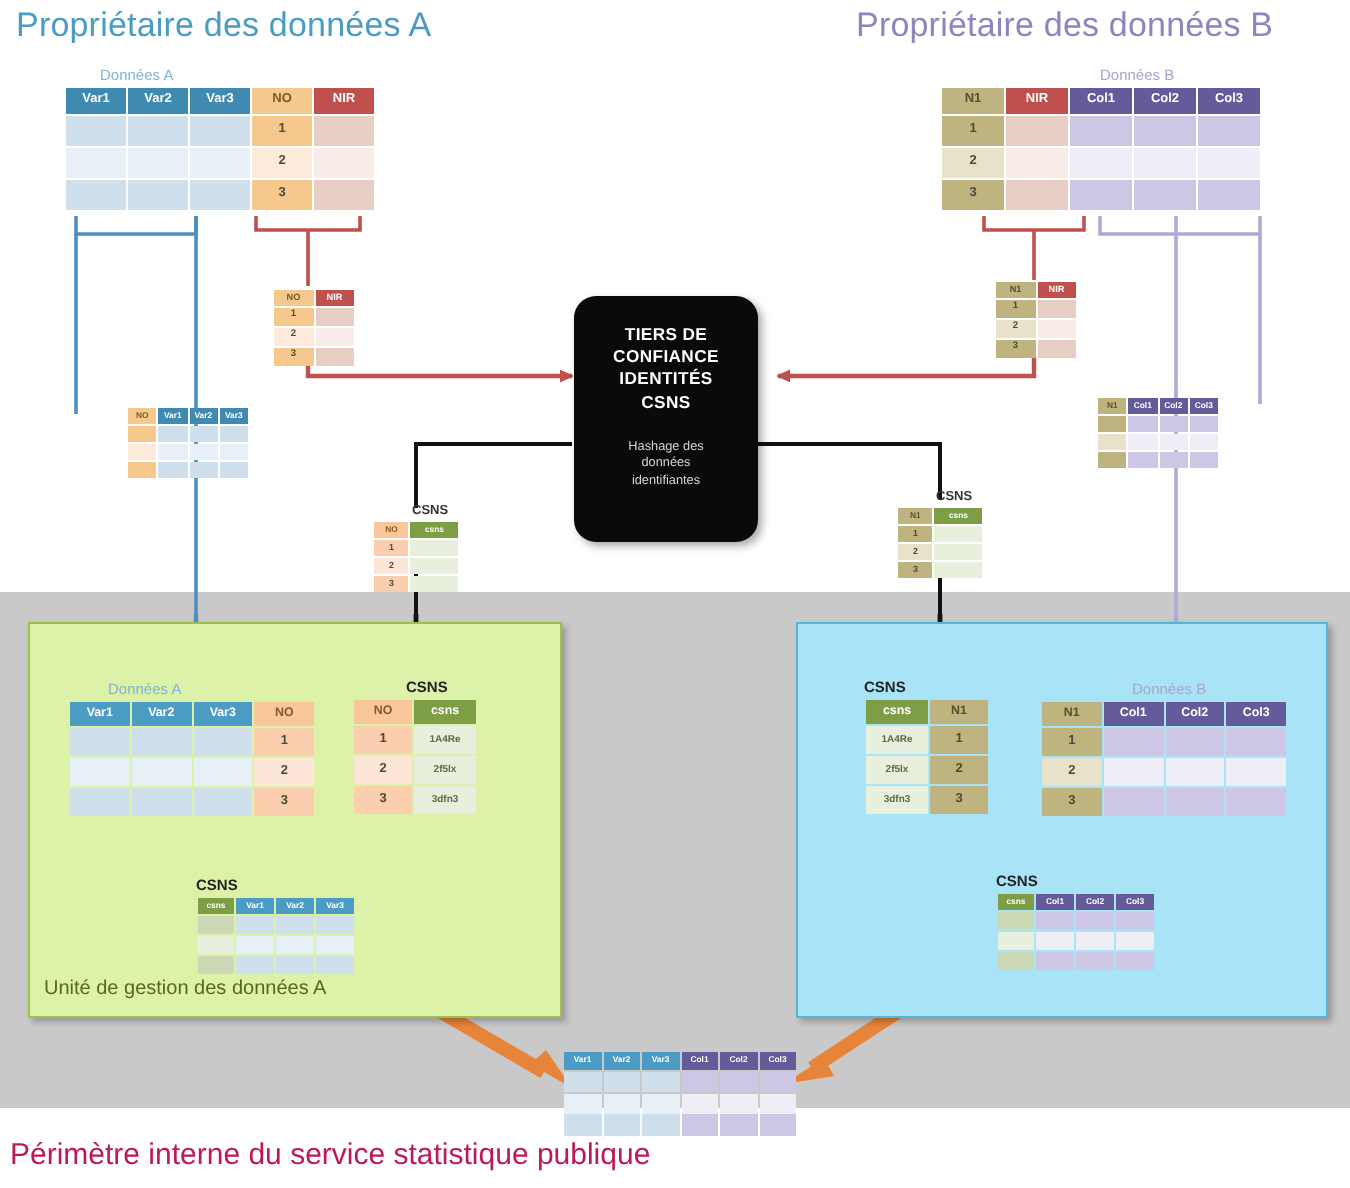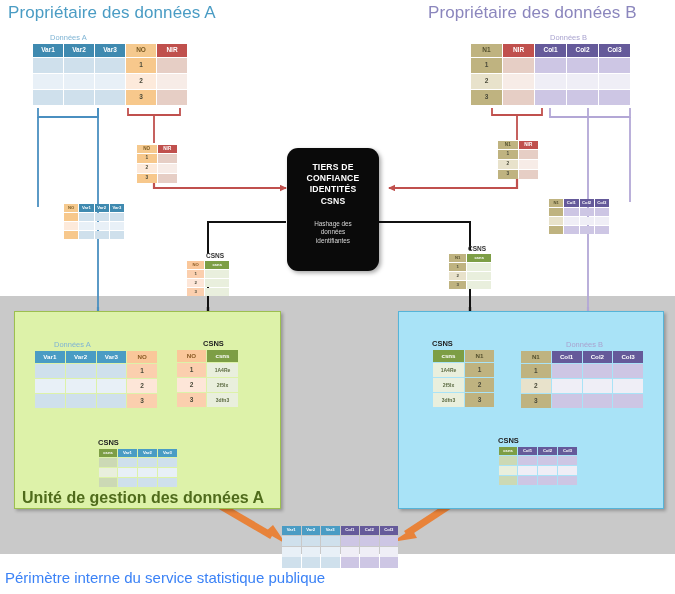--- a/index.html
+++ b/index.html
@@ -6,21 +6,21 @@
   body{width:675px;height:594px;position:relative;overflow:hidden;
        font-family:"Liberation Sans","DejaVu Sans",sans-serif;}
   #stage{position:absolute;left:0;top:0;width:675px;height:594px;}
 
   .abs{position:absolute;}
 
   
   .title{font-size:17px;letter-spacing:.1px;white-space:nowrap;}
   .title-a{color:#4a9cc4;}
   .title-b{color:#8b86bd;}
-  .bottom-title{font-size:15px;color:#3b82f6;white-space:nowrap;}
+  .bottom-title{font-size:15px;color:#be185d;white-space:nowrap;}
 
   
   table.t{border-collapse:separate;border-spacing:1px;table-layout:fixed;}
   table.t td{padding:0;font-size:6.5px;text-align:center;vertical-align:middle;
              font-weight:bold;color:#ffffff;line-height:1;overflow:hidden;}
   table.t td.body{color:#4a4a3a;font-weight:bold;}
   .cap{font-size:7px;font-weight:bold;color:#6f6f5a;white-space:nowrap;}
   .cap-blue{font-size:7.5px;color:#7fb4d4;font-weight:normal;white-space:nowrap;}
   .cap-pur{font-size:7.5px;color:#a9a3cf;font-weight:normal;white-space:nowrap;}
 
@@ -47,21 +47,21 @@
   .h-orange2{background:#fac79a;color:#8a5a24 !important;}
   .b-orp1{background:#fbcfae;}
   .b-orp2{background:#fde6d8;}
 
   
   #grayband{background:#c9c9c9;}
   #panelA{background:#ddf2a9;border:1px solid #9cbf4f;
           box-shadow:2px 2px 3px rgba(0,0,0,.25);}
   #panelB{background:#a9e3f7;border:1px solid #56b4d8;
           box-shadow:2px 2px 3px rgba(0,0,0,.25);}
-  .panel-label{font-size:16px;font-weight:bold;white-space:nowrap;}
+  .panel-label{font-size:10px;font-weight:normal;white-space:nowrap;}
   .lbl-a{color:#4f6b1b;}
   .lbl-b{color:#2c6f96;}
 
   
   #blackbox{background:#0a0a0a;border-radius:11px;
             box-shadow:2px 2px 4px rgba(0,0,0,.35);}
   #blackbox .bb1{color:#fff;font-size:8.6px;font-weight:bold;
                  text-align:center;line-height:1.3;letter-spacing:.2px;}
   #blackbox .bb2{color:#d6d6d6;font-size:6.4px;text-align:center;
                  line-height:1.35;}

